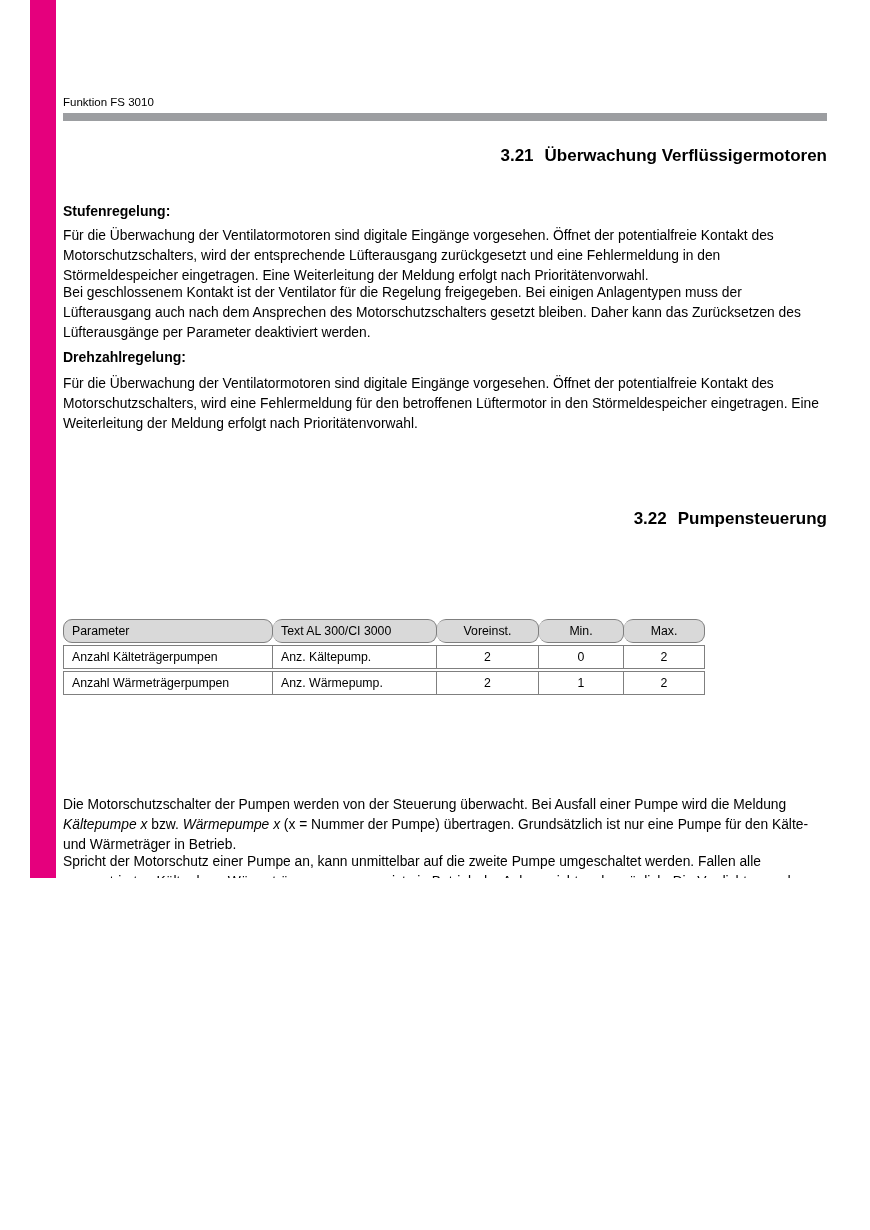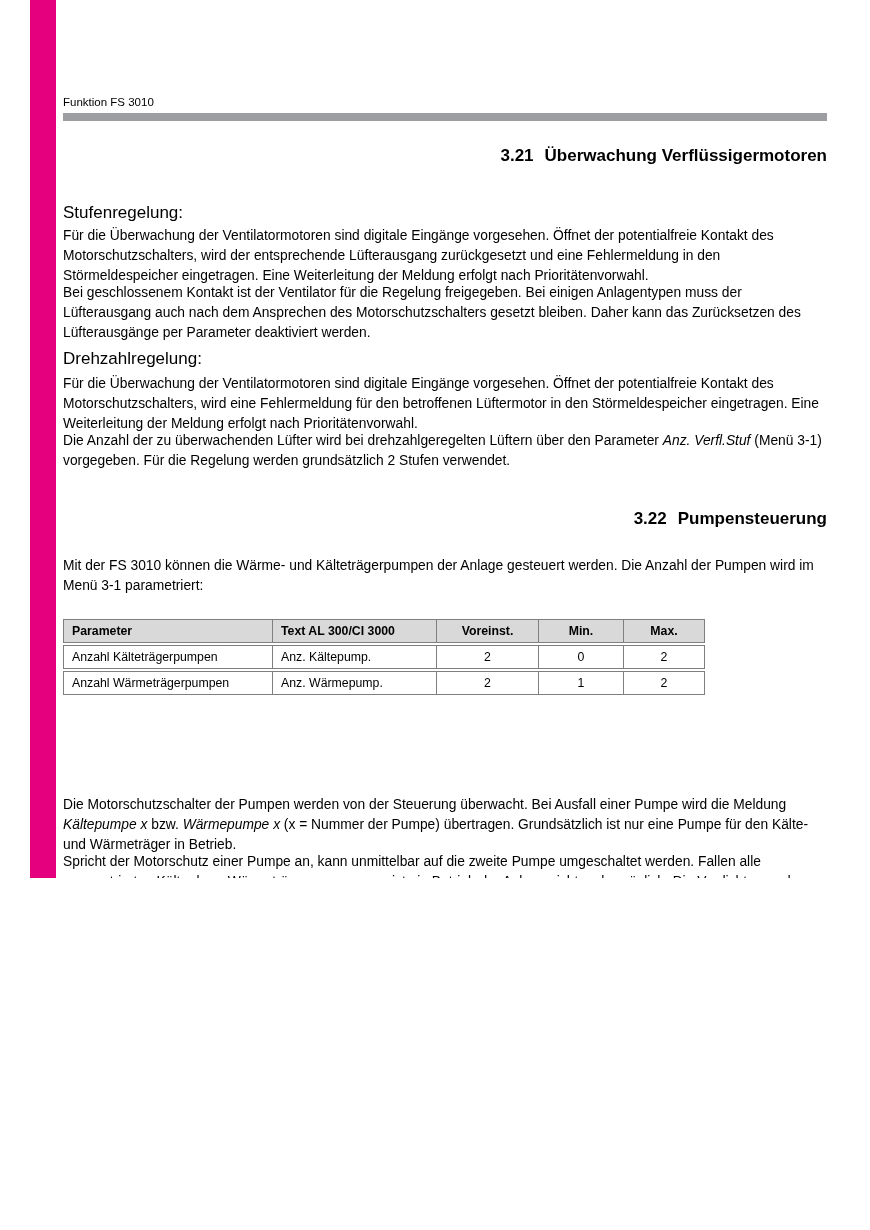--- a/index.html
+++ b/index.html
@@ -22,38 +22,38 @@
     position:absolute; left:30px; top:1163px; right:0;
     height:26px;
     background:var(--accent, #e5007d);
   }
   .abs { position:absolute; left:63px; width:764px; }
   .running-header { top:95px; font-size:11.5px; line-height:14px; }
   .header-rule { top:113px; height:8px; background:var(--rule, #9c9ea1); }
   .h-major { font-size:17px; font-weight:bold;text-align:right; }
   .hnum { display:inline-block; margin-right:11px; }
   .body-p { font-size:13.8px; line-height:20px; text-align:left; }
-  .runin { font-size:17px; font-weight:normal; }
+  .runin { font-size:14px; font-weight:bold; }
   .it { font-style:italic; }
   .ftable {
     position:absolute; left:63px; top:617px;
     border-collapse:separate; border-spacing:0 2px;
     font-size:12.3px;
   }
   .ftable th, .ftable td {
     border:1px solid var(--table_border, #7f7f7f);
     border-left:none;
     padding:3px 8px;
     height:24px;
     vertical-align:middle;
   }
   .ftable th:first-child, .ftable td:first-child {
     border-left:1px solid var(--table_border, #7f7f7f);
   }
-  .ftable th { background:var(--table_header_bg, #d9d9d9); font-weight:bold; }
+  .ftable th { background:var(--table_header_bg, #d9d9d9); font-weight:normal;border-radius:9px; }
   .tl { text-align:left; }
   .tc { text-align:center; }
   .footer-line { top:1192px; font-size:12px;margin-left:8px; }
   .footer-version { position:absolute; left:63px; top:1194px; width:725px; text-align:right; font-size:11.5px; }
   .ver-gap { display:inline-block; margin-left:12px; }
 </style>
 </head>
 <body>
 
 <div class="page">
@@ -71,27 +71,25 @@
   <div class="abs runin" style="top:203px">Stufenregelung:</div>
 
   <p class="abs body-p" style="top:226px">Für die Überwachung der Ventilatormotoren sind digitale Eingänge vorgesehen. Öffnet der potentialfreie Kontakt des Motorschutzschalters, wird der entsprechende Lüfterausgang zurückgesetzt und eine Fehlermeldung in den Störmeldespeicher eingetragen. Eine Weiterleitung der Meldung erfolgt nach Prioritätenvorwahl.</p>
 
   <p class="abs body-p" style="top:283px">Bei geschlossenem Kontakt ist der Ventilator für die Regelung freigegeben. Bei einigen Anlagentypen muss der Lüfterausgang auch nach dem Ansprechen des Motorschutzschalters gesetzt bleiben. Daher kann das Zurücksetzen des Lüfterausgänge per Parameter deaktiviert werden.</p>
 
   <div class="abs runin" style="top:349px">Drehzahlregelung:</div>
 
   <p class="abs body-p" style="top:374px">Für die Überwachung der Ventilatormotoren sind digitale Eingänge vorgesehen. Öffnet der potentialfreie Kontakt des Motorschutzschalters, wird eine Fehlermeldung für den betroffenen Lüftermotor in den Störmeldespeicher eingetragen. Eine Weiterleitung der Meldung erfolgt nach Prioritätenvorwahl.</p>
 
-  <p class="abs body-p" style="top:431px"><span>Die Anzahl der zu überwachenden Lüfter wird bei drehzahlgeregelten Lüftern über den Parameter </span><span class="it">Anz. Verfl.Stuf</span><span> (Menü 3-1) vorgegeben. Für die Regelung werden grundsätzlich 2 Stufen verwendet.</span></p>
 
   <h1 class="abs h-major" style="top:509px">
     <span class="hnum">3.22</span><span>Pumpensteuerung</span>
   </h1>
 
-  <p class="abs body-p" style="top:556px">Mit der FS 3010 können die Wärme- und Kälteträgerpumpen der Anlage gesteuert werden. Die Anzahl der Pumpen wird im Menü 3-1 parametriert:</p>
 
   <table class="ftable">
     <colgroup>
       <col style="width:210px">
         <col style="width:164px">
         <col style="width:102px">
         <col style="width:85px">
         <col style="width:81px">
     </colgroup>
     <thead>

